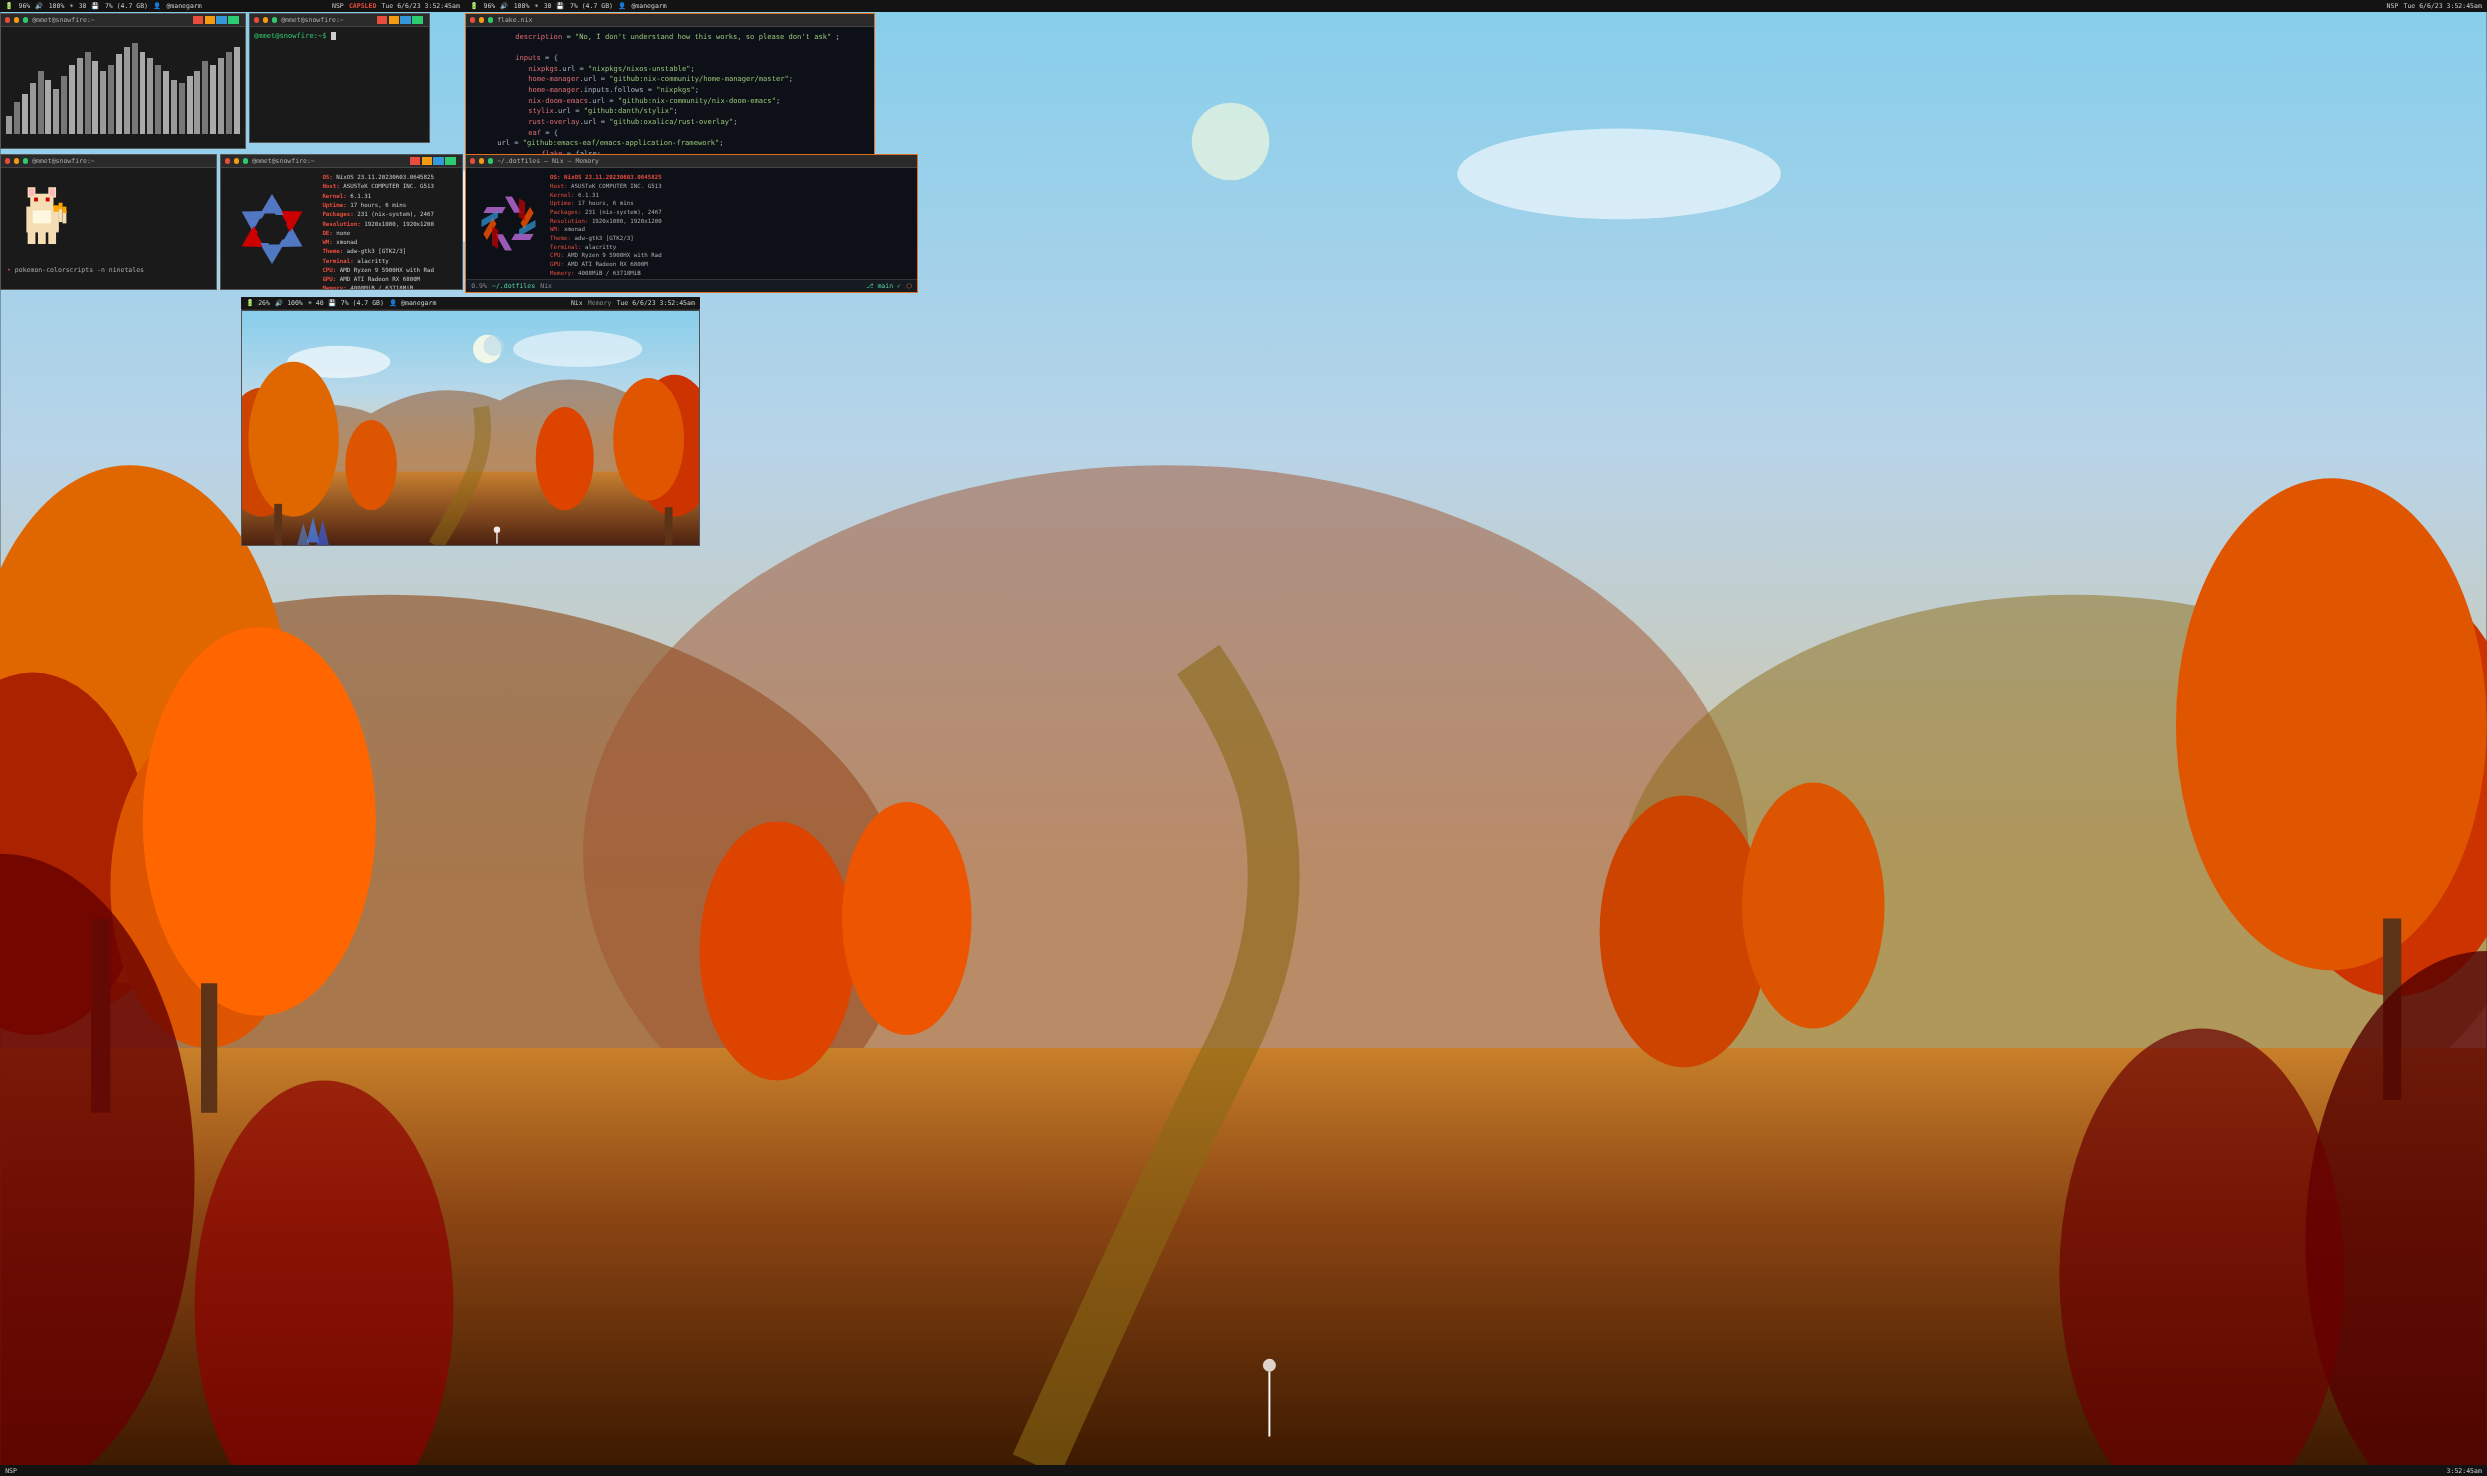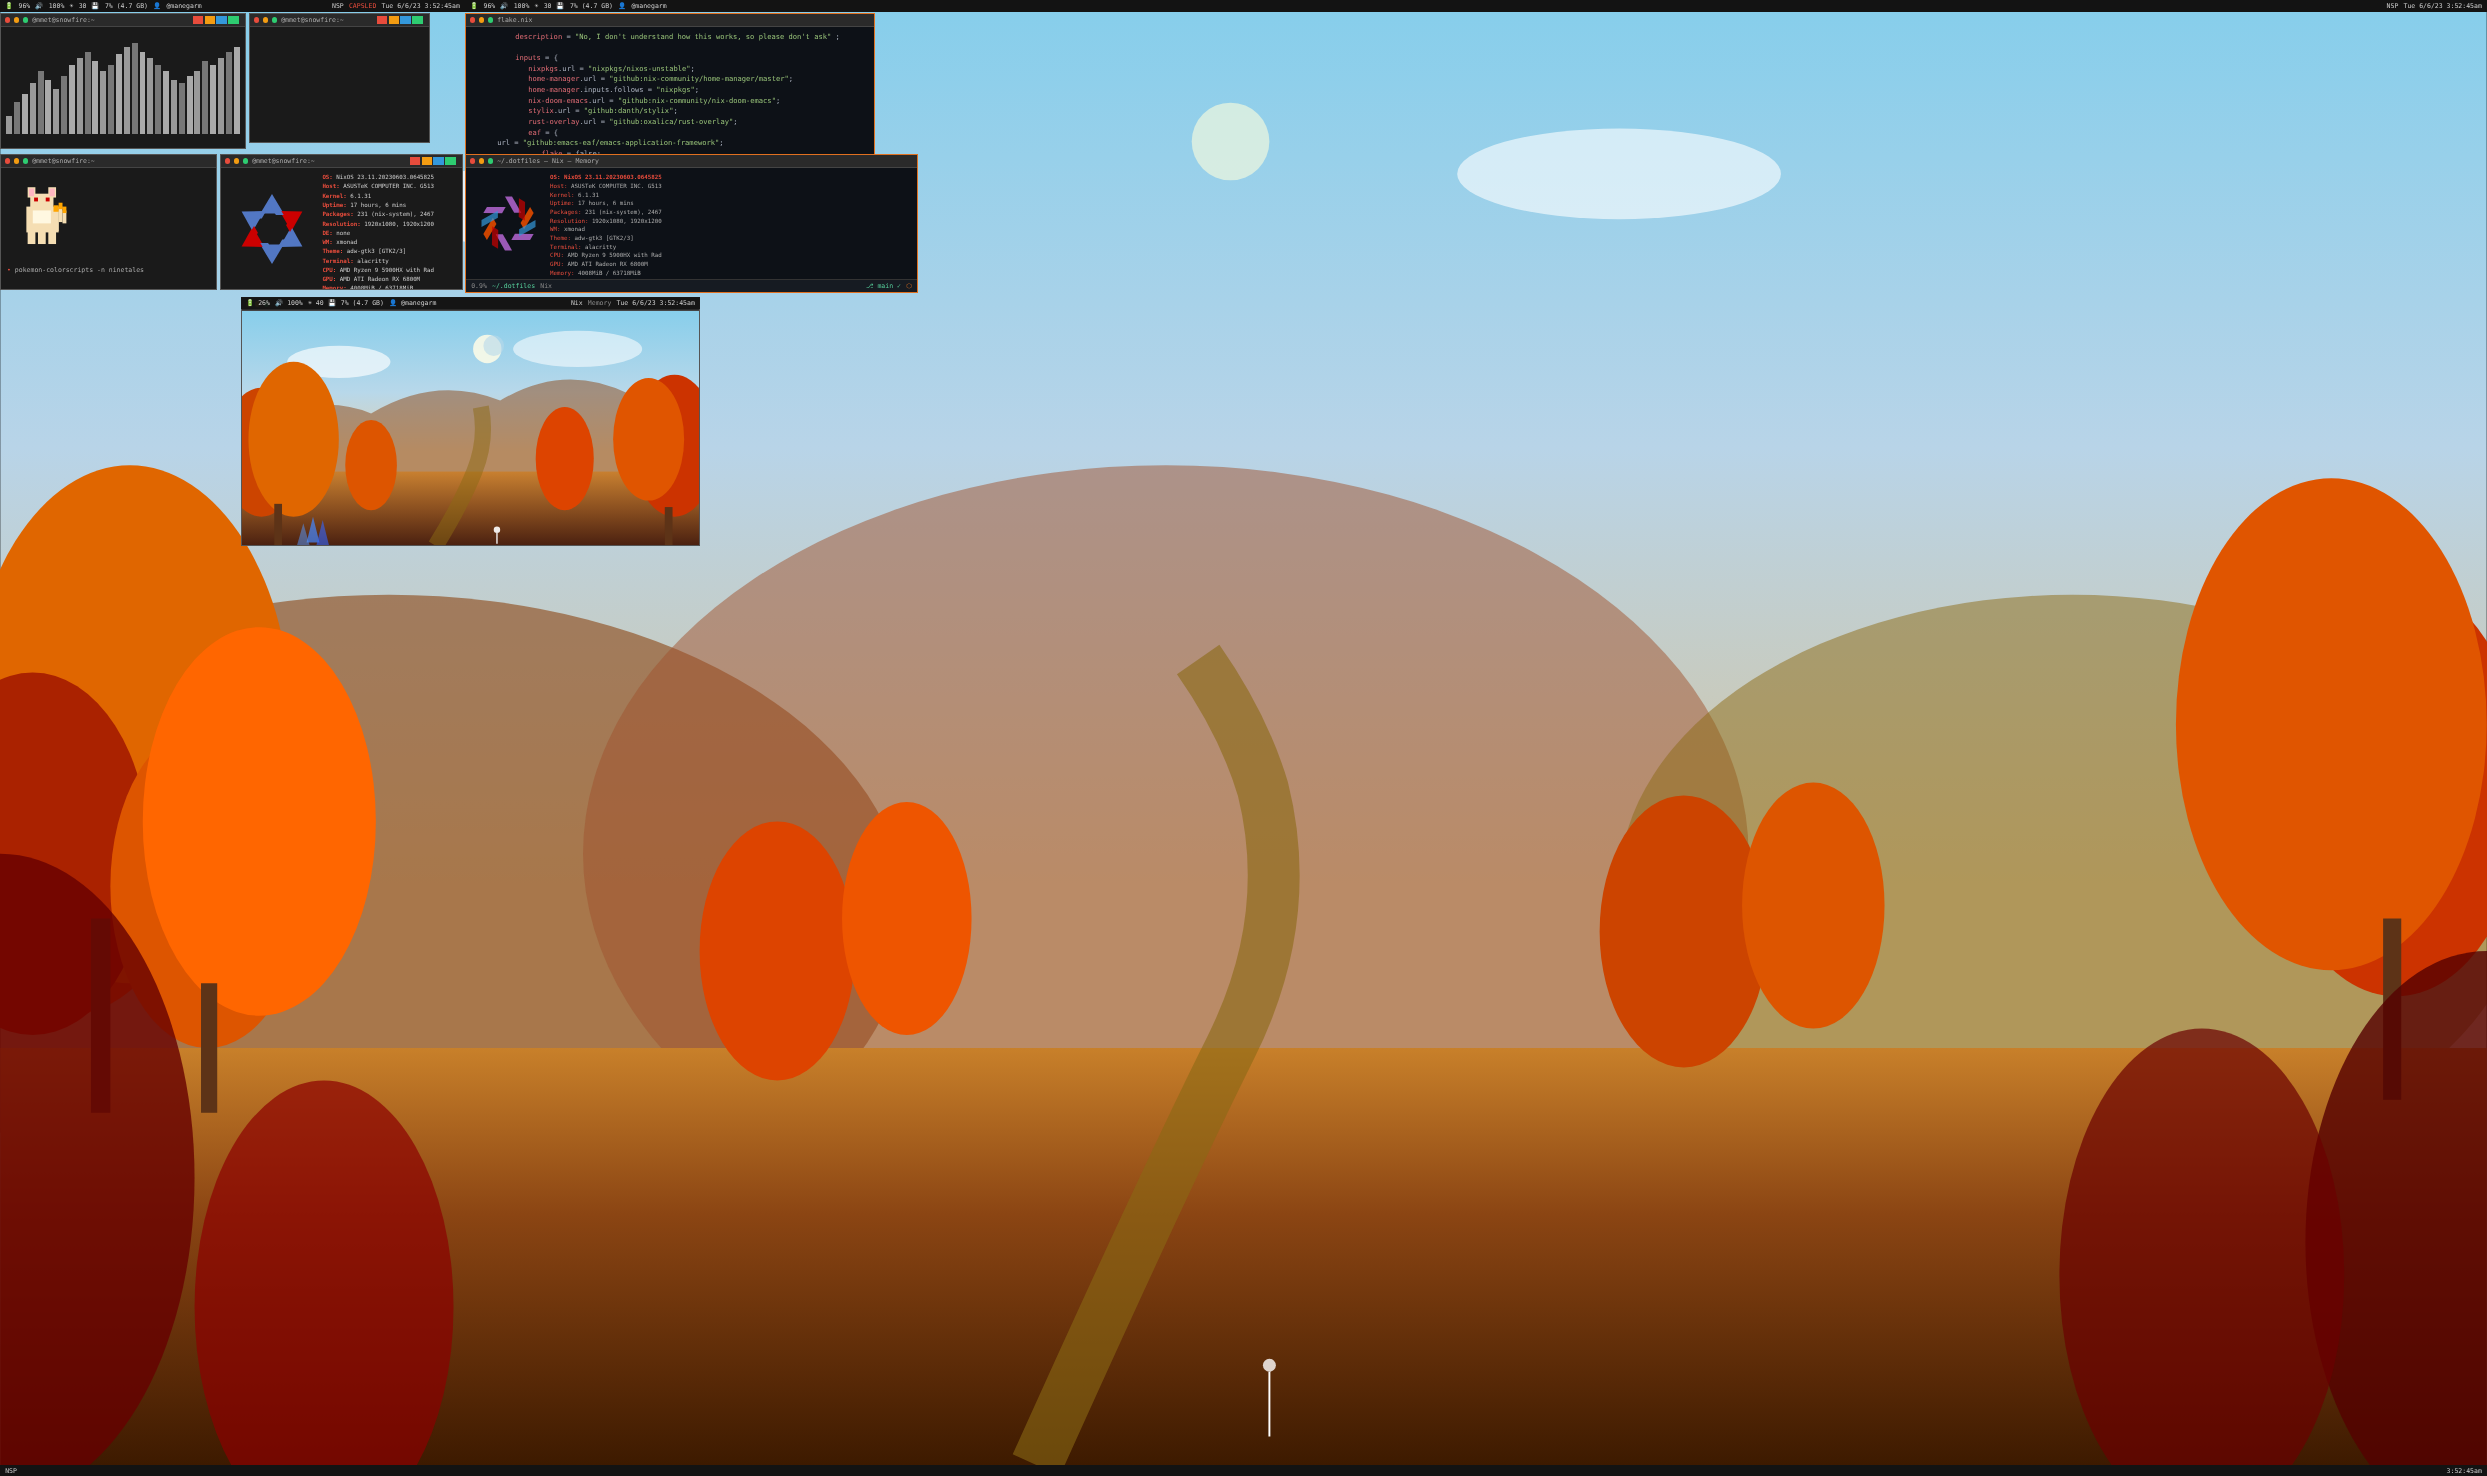--- a/index.html
+++ b/index.html
@@ -21,21 +21,21 @@
       display: flex;
       align-items: center;
       padding: 0 5.2px;
       gap: 5.2px;
       z-index: 100;
       font-size: 6.5px;
       color: #ccc;
     }
     .status-bar .left { display: flex; gap: 5.2px; align-items: center; flex: 1; }
     .status-bar .right { display: flex; gap: 5.2px; align-items: center; }
-    .status-bar .warning { color: #e74c3c; }
+    .status-bar .warning { color: #e74c3c; font-weight: bold; }
 
     
     .window {
       position: absolute;
       border: 0.6px solid #555;
       background: #1a1a1a;
       z-index: 10;
     }
     .window-titlebar {
       height: 13px;
@@ -462,20 +462,24 @@
     <span style="font-size:6.5px; color:#aaa;">@mmet@snowfire:~</span>
     <div style="margin-left:auto;">
       <div class="color-swatch">
         <div class="swatch" style="background:#e74c3c;"></div>
         <div class="swatch" style="background:#f39c12;"></div>
         <div class="swatch" style="background:#3498db;"></div>
         <div class="swatch" style="background:#2ecc71;"></div>
       </div>
     </div>
   </div>
+  <div class="terminal-body">
+    <span class="terminal-prompt">@mmet@snowfire:~$ </span>
+    <span style="background:#ccc; display:inline-block; width:5.2px; height:7.8px; vertical-align:middle;"></span>
+  </div>
 </div>
 
 <div class="window win-editor border-orange" style="border-color:#e07020;">
   <div class="window-titlebar">
     <div class="titlebar-dot dot-red"></div>
     <div class="titlebar-dot dot-yellow"></div>
     <div class="titlebar-dot dot-green"></div>
     <span style="font-size:6.5px; color:#aaa;">flake.nix</span>
   </div>
   <div class="editor-body">

